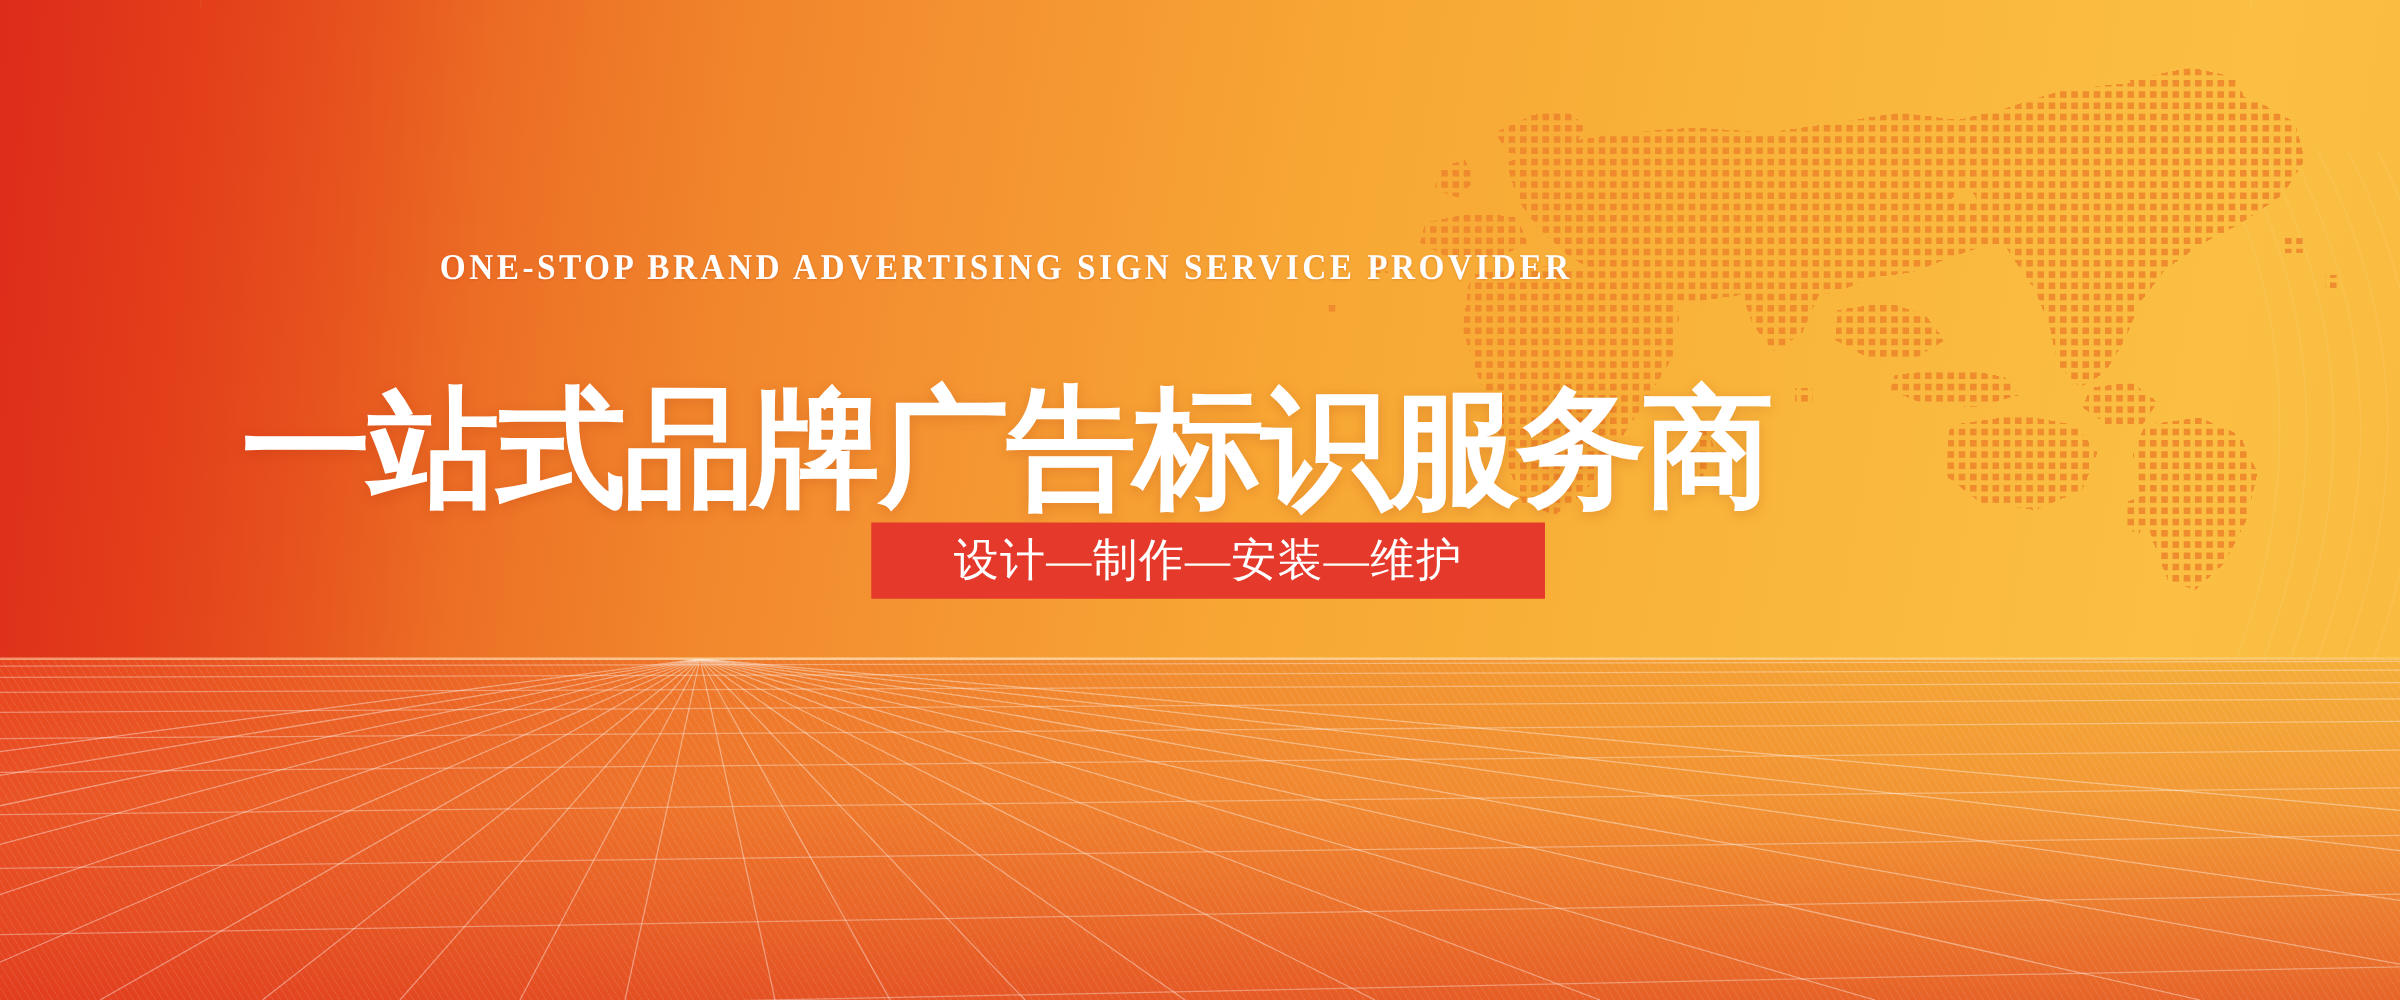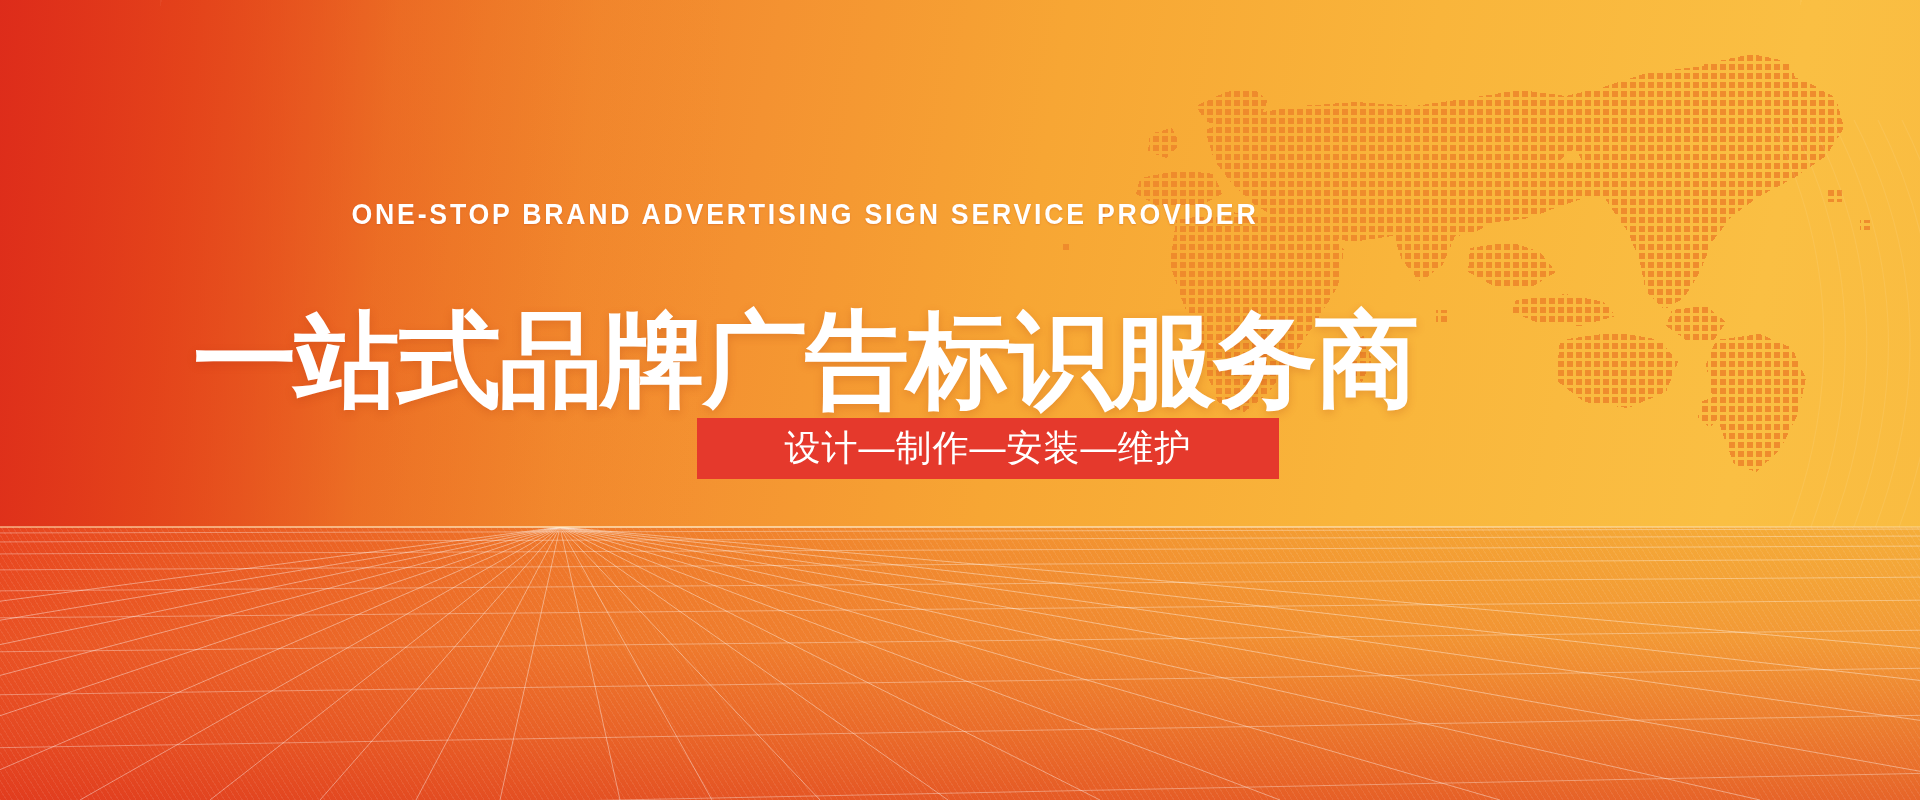--- a/index.html
+++ b/index.html
@@ -8,21 +8,21 @@
     padding: 0;
     background: #222;
   }
   * { box-sizing: border-box; }
 
   .banner {
     position: relative;
     width: 1920px;
     height: 800px;
     overflow: hidden;
-    font-family: Liberation Sans, sans-serif;
+    font-family: Liberation Serif, serif;
     background: #b91c1c;
   }
 
   
   .bg-base {
     position: absolute;
     inset: 0;
     background:
       linear-gradient(100deg,
         #e2411f 0%,
@@ -179,21 +179,21 @@
     letter-spacing: -2px;
     white-space: nowrap;
     transform: translateX(-155px);
     text-shadow: 0 3px 10px rgba(170,45,15,0.22);
   }
 
   .tagline-wrap {
     position: absolute;
     left: 697px;
     top: 418px;
-    width: 582px;
+    width: 539px;
     height: 61px;
     text-align: right;
   }
   .tagline {
     width: 100%;
     height: 100%;
     background: #e5392c;
     display: flex;
     align-items: center;
     justify-content: center;

